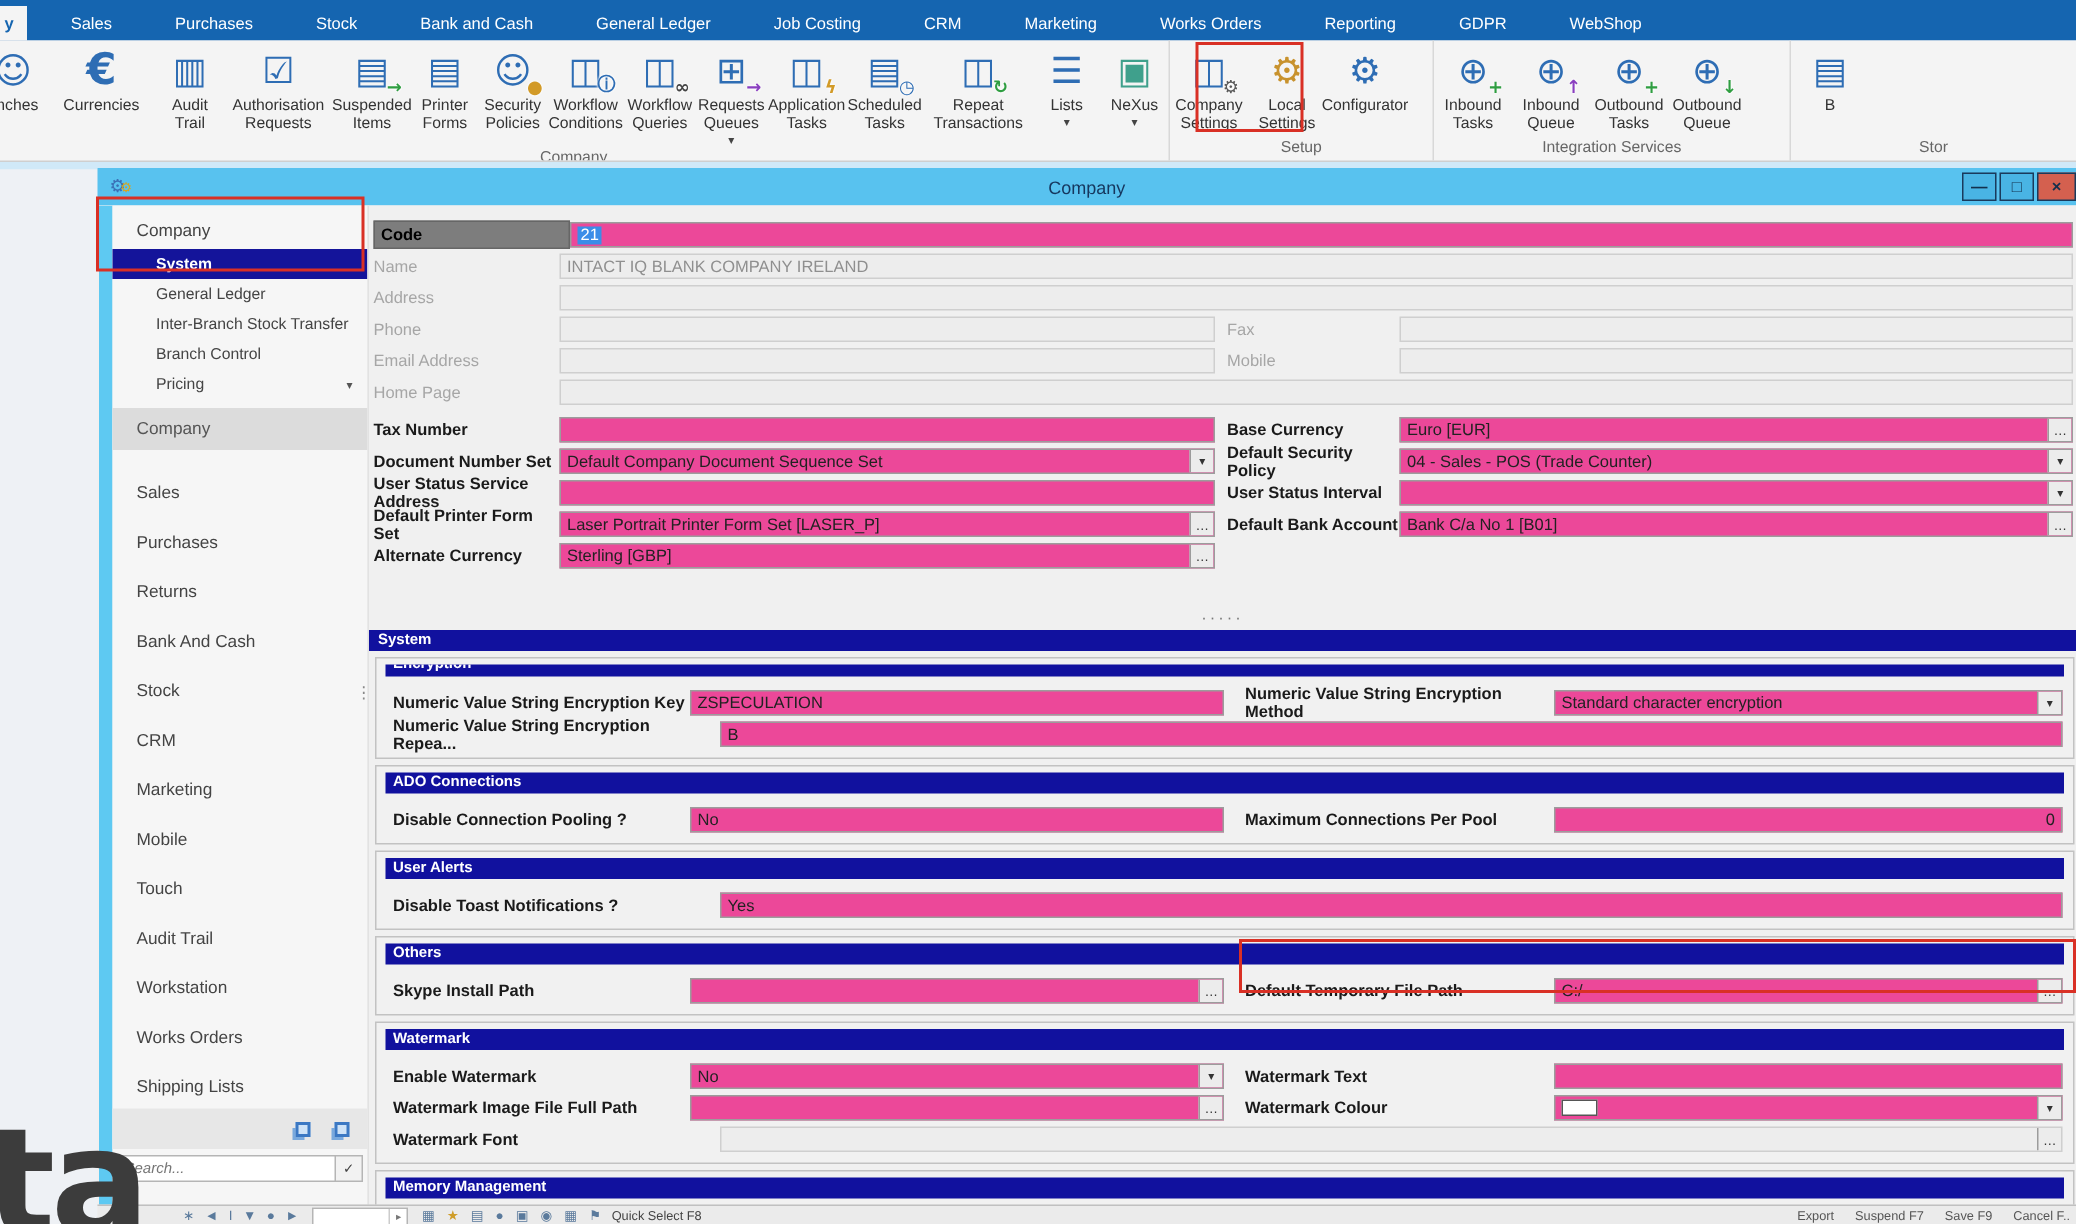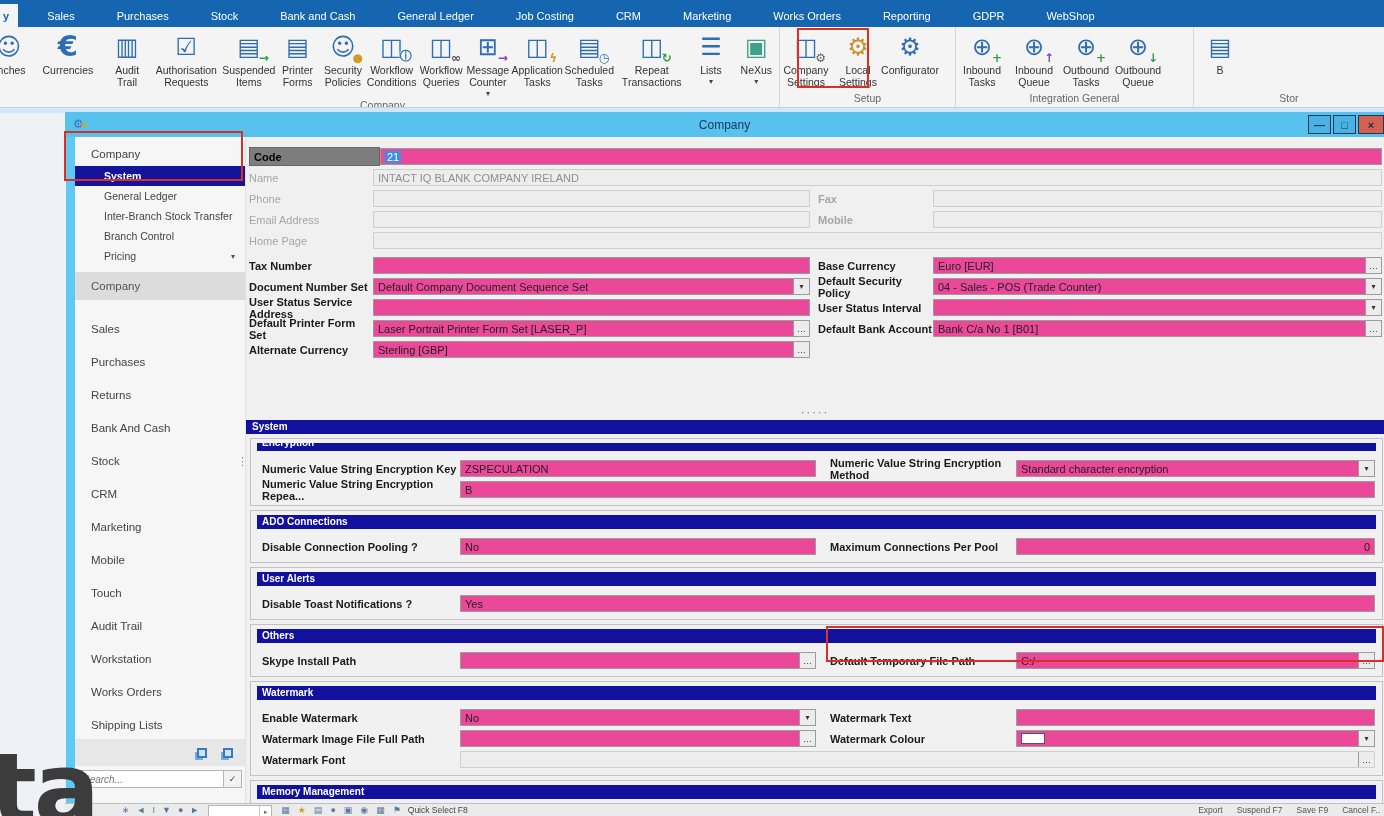--- a/index.html
+++ b/index.html
@@ -75,21 +75,21 @@
   .sb-search-btn{width:18px;height:18px;border:1px solid #b5b5b5;border-left:none;background:#f2f2f2;font-size:9px;color:#444;display:flex;align-items:center;justify-content:center;}
 
   
   .form{position:absolute;left:180px;top:0;right:0;bottom:0;border-left:1px solid #e2e2e2;background:#f0f0f0;overflow:hidden;}
   .topform{padding-top:9px;}
   .trow{display:flex;align-items:center;height:21px;padding-left:3px;}
   .gap{height:4px;}
   .lb{width:124px;font-size:11px;font-weight:bold;color:#1a1a1a;flex:0 0 auto;}
   .lb.dis{color:#a6a6a6;font-weight:normal;}
   .lb2{width:115px;margin-left:8px;font-size:11px;font-weight:bold;color:#1a1a1a;flex:0 0 auto;}
-  .lb2.dis{color:#a6a6a6;font-weight:bold;}
+  .lb2.dis{color:#a6a6a6;font-weight:normal;}
   .code-lb{width:131px;height:19px;background:#7d7d7d;border:1px solid #666;color:#000;font-weight:bold;font-size:11px;
            display:flex;align-items:center;padding-left:4px;flex:0 0 auto;}
   .fld{position:relative;height:17px;border:1px solid #9c9c9c;background:#ec4899;display:flex;align-items:center;
        font-size:11px;color:#222;padding:0 4px;overflow:hidden;white-space:nowrap;}
   .fld.dis{background:#ededed;border-color:#cfcfcf;color:#8f8f8f;}
   .fld.w1{width:437px;flex:0 0 auto;}
   .fld.full{flex:1;margin-right:2px;}
   .fld.f2{flex:1;margin-right:2px;}
   .fld.hasbt{padding-right:20px;}
   .fld.num{justify-content:flex-end;}
@@ -106,21 +106,21 @@
   .sections{position:absolute;left:0;right:0;top:270px;bottom:0;overflow:hidden;}
   .sec-header{height:14px;background:#11119e;color:#fff;font-size:10px;font-weight:bold;line-height:14px;padding-left:6px;}
   .gbox{margin:4px 1px 4px 4px;border:1px solid #c2c2c2;background:#f1f1f1;padding:3px 5px 5px;}
   .gbar{height:14px;background:#11119e;color:#fff;font-size:10px;font-weight:bold;line-height:14px;padding-left:5px;margin:1px 1px 7px;}
   .gbar.partial{height:8px;overflow:hidden;}
   .gbar.partial span{display:block;margin-top:-7px;}
   .srow{display:flex;align-items:center;height:21px;padding-left:2px;}
   .slb{width:202px;font-size:11px;font-weight:bold;color:#1a1a1a;padding-left:4px;flex:0 0 auto;}
   .sf1{width:356px;flex:0 0 auto;}
   .slb2{width:186px;margin-left:14px;font-size:11px;font-weight:bold;color:#1a1a1a;flex:0 0 auto;}
-  .sfull{flex:1;margin-right:2px;}
+  .sfull{flex:1;margin-right:2px;margin-left:20px;}
 
   
   .statusbar{position:absolute;left:65px;right:0;bottom:0;height:13px;background:#ebebeb;border-top:1px solid #c0c0c0;
              z-index:5;display:flex;align-items:flex-start;padding:1px 4px 0 57px;gap:7px;font-size:9px;color:#555;overflow:hidden;}
   .st-ic{font-size:9px;line-height:10px;color:#5a7a9c;}
   .st-ic.gold{color:#cf9d2a;}
   .st-spin{width:64px;height:12px;border:1px solid #b5b5b5;background:#fff;margin:0 2px;flex:0 0 auto;display:flex;}
   .st-spin span{margin-left:auto;width:12px;border-left:1px solid #ccc;font-size:7px;color:#777;text-align:center;line-height:11px;}
   .st-text{font-size:8.5px;color:#444;line-height:11px;white-space:nowrap;}
   .st-right{margin-left:auto;display:flex;gap:14px;}
@@ -246,21 +246,21 @@
           </div>
 
           <div class="rbtn">
             <span class="ric bc-dark" data-glyph="◫" data-badge="∞"></span>
             <span class="rlabel">Workflow Queries</span>
 
           </div>
 
           <div class="rbtn">
             <span class="ric bc-purple" data-glyph="⊞" data-badge="→"></span>
-            <span class="rlabel">Message Counter</span>
+            <span class="rlabel">Requests Queues</span>
             <span class="rdd">▾</span>
           </div>
 
           <div class="rbtn">
             <span class="ric bc-gold" data-glyph="◫" data-badge="ϟ"></span>
             <span class="rlabel">Application Tasks</span>
 
           </div>
 
           <div class="rbtn">
@@ -328,21 +328,21 @@
           <div class="rbtn">
             <span class="ric" data-glyph="⊕" data-badge="+"></span>
             <span class="rlabel">Outbound Tasks</span>
           </div>
 
           <div class="rbtn">
             <span class="ric" data-glyph="⊕" data-badge="↓"></span>
             <span class="rlabel">Outbound Queue</span>
           </div>
         </div>
-      <div class="rgrouplabel">Integration General</div>
+      <div class="rgrouplabel">Integration Services</div>
     </div>
 
     <div class="rgroup g4">
       <div class="rbtns">
 
           <div class="rbtn">
             <span class="ric" data-glyph="▤"></span>
             <span class="rlabel">B</span>
           </div>
         </div>
@@ -493,20 +493,26 @@
             <span class="sel">21</span>
           </div>
         </div>
         <div class="trow">
           <span class="lb dis">Name</span>
           <div class="fld dis full">
             <span>INTACT IQ BLANK COMPANY IRELAND</span>
           </div>
         </div>
         <div class="trow">
+          <span class="lb dis">Address</span>
+          <div class="fld dis full">
+            <span></span>
+          </div>
+        </div>
+        <div class="trow">
           <span class="lb dis">Phone</span>
           <div class="fld dis w1">
               <span></span>
             </div>
           <span class="lb2 dis">Fax</span>
           <div class="fld dis f2">
               <span></span>
             </div>
         </div>
         <div class="trow">

